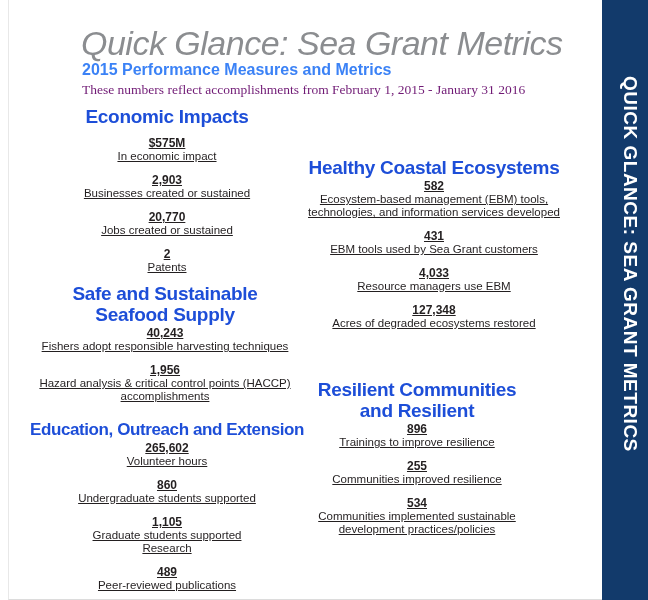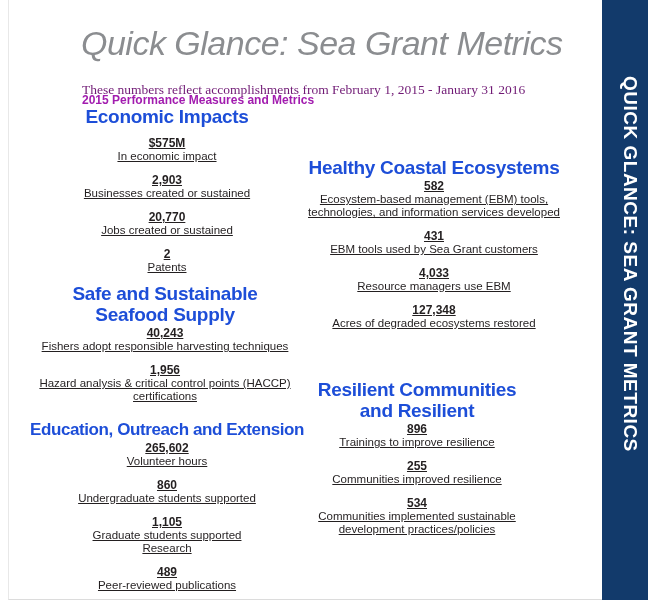--- a/index.html
+++ b/index.html
@@ -18,21 +18,21 @@
     box-sizing:border-box;
   }
   
   .main-title{
     position:absolute;left:72px;top:24px;
     font-size:34px;font-style:italic;font-weight:400;
     color:#8b8d90;letter-spacing:-0.5px;white-space:nowrap;
   }
   .sub-title{
     position:absolute;left:73px;top:61px;
-    font-size:12px;font-weight:bold;color:#a21caf;white-space:nowrap;margin-top:32px;
+    font-size:16px;font-weight:bold;color:#3b82f6;white-space:nowrap;
   }
   .period-note{
     position:absolute;left:73px;top:82px;
     font-family:"Liberation Serif",serif;
     font-size:13.5px;color:#701a75;white-space:nowrap;
   }
   
   .section{position:absolute;text-align:center;color:#231f20;}
   .sec-heading{
     font-size:19px;font-weight:bold;color:#1d4ed8;
@@ -94,21 +94,21 @@
   <div class="section" id="sec-seafood">
     <div class="sec-heading">Safe and Sustainable</div>
     <div class="sec-heading tight">Seafood Supply</div>
     <div class="stat">
       <div class="stat-value">40,243</div>
       <div class="stat-label">Fishers adopt responsible harvesting techniques</div>
     </div>
     <div class="stat">
       <div class="stat-value">1,956</div>
       <div class="stat-label">Hazard analysis &amp; critical control points (HACCP)</div>
-      <div class="stat-label">certifications</div>
+      <div class="stat-label">accomplishments</div>
     </div>
   </div>
 
   <div class="section" id="sec-education">
     <div class="sec-heading tight narrowfit">Education, Outreach and Extension</div>
     <div class="stat">
       <div class="stat-value">265,602</div>
       <div class="stat-label">Volunteer hours</div>
     </div>
     <div class="stat">

